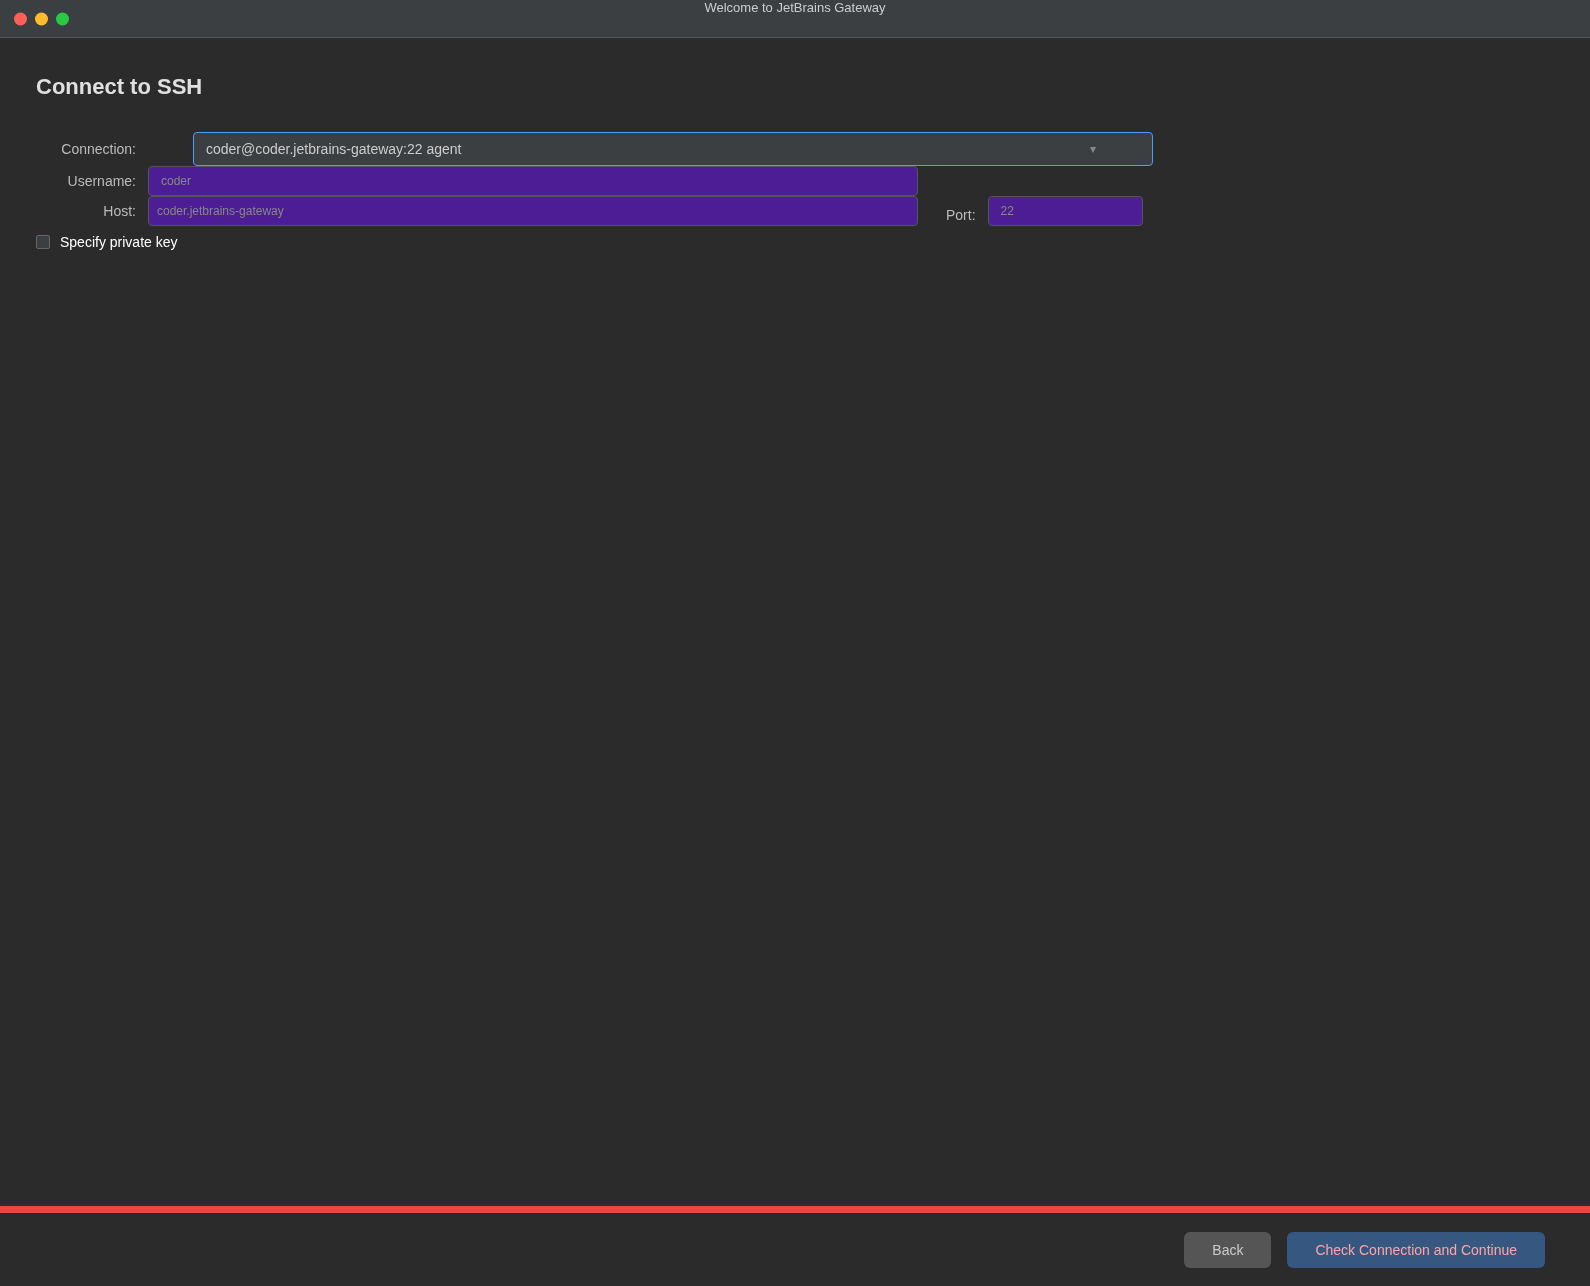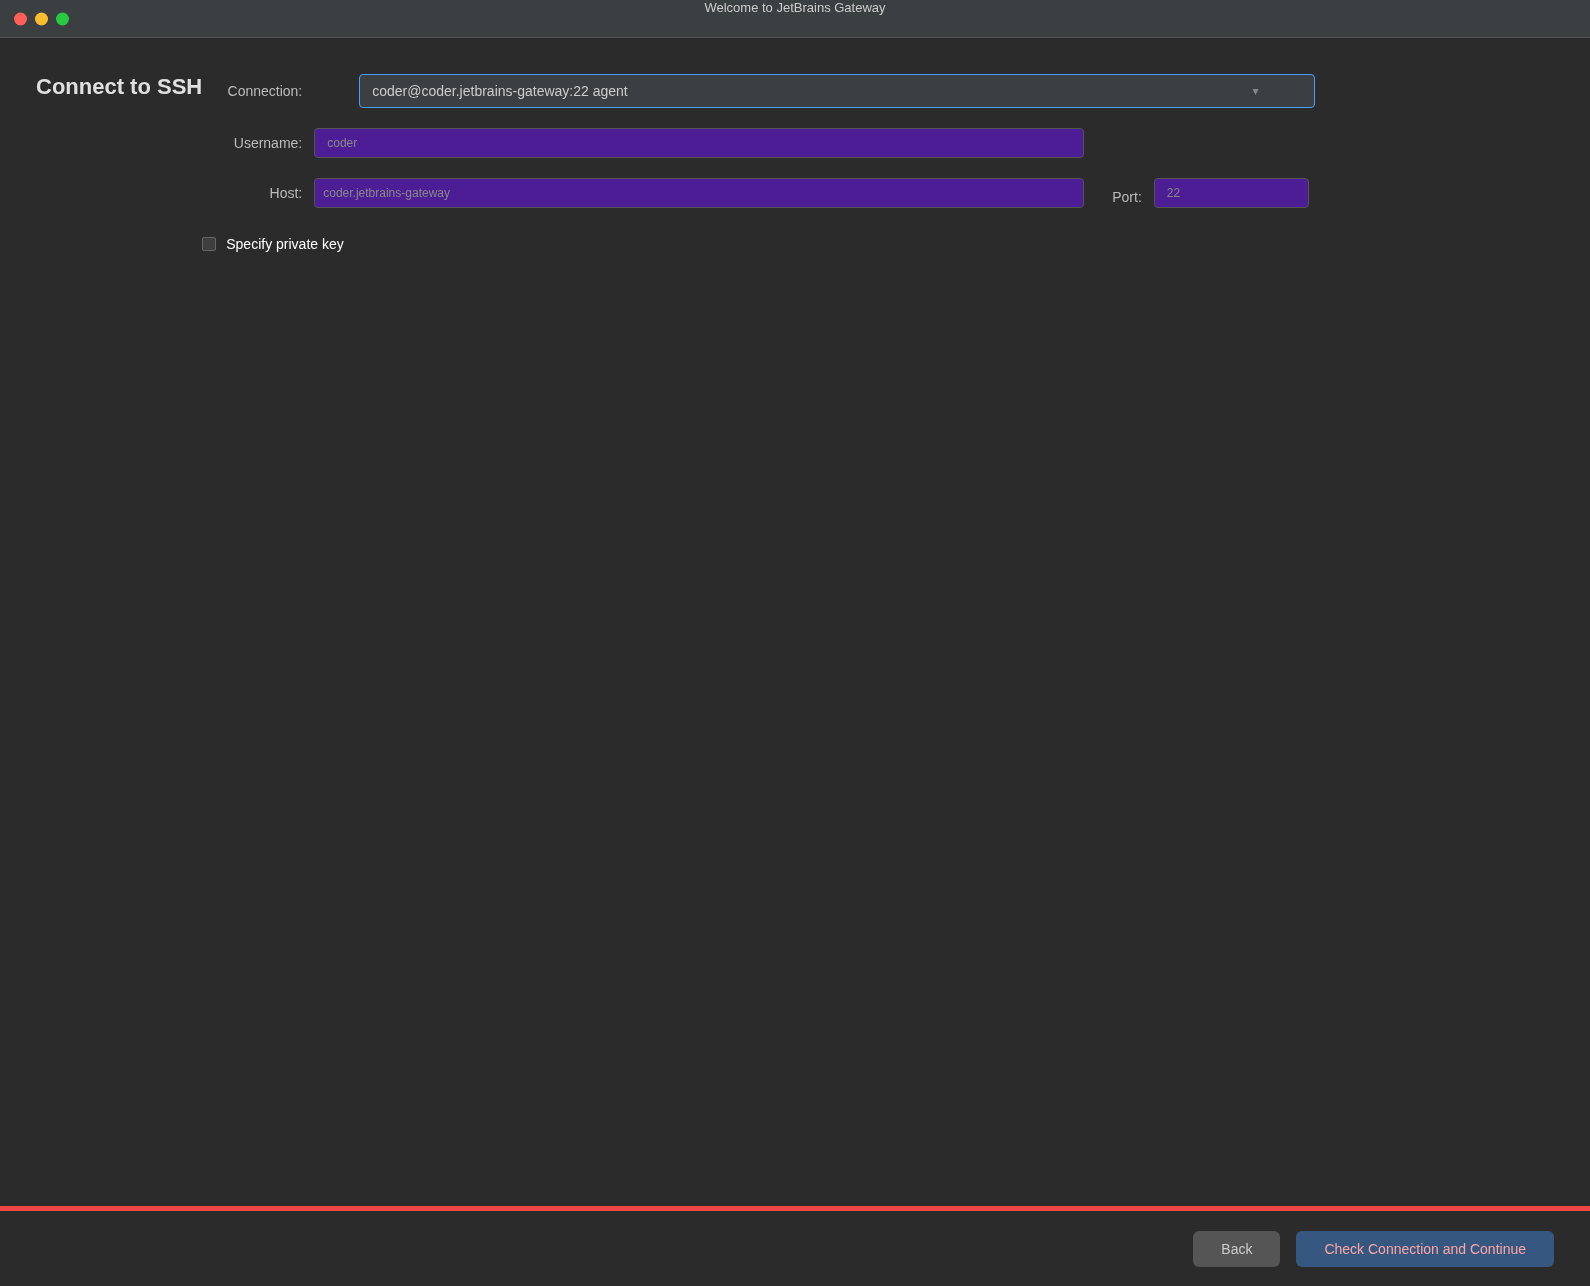--- a/index.html
+++ b/index.html
@@ -55,34 +55,34 @@
       font-size: 13px;
       color: #cccccc;
       font-weight: 500;
     }
 
     
     .main-content {
       flex: 1;
       padding: 36px 36px 0 36px;
       display: flex;
+      flex-direction: column;
     }
 
     .page-title {
       font-size: 22px;
       font-weight: 600;
       color: #e0e0e0;
       margin-bottom: 32px;
     }
 
     
     .form-section {
       display: flex;
       flex-direction: column;
-      gap: 20px;
     }
 
     .form-row {
       display: flex;
       align-items: center;
       gap: 12px;
     }
 
     .form-label {
       font-size: 14px;
@@ -202,23 +202,23 @@
       cursor: pointer;
     }
 
     
     .bottom-bar {
       margin-top: auto;
       height: 80px;
       display: flex;
       align-items: center;
       justify-content: flex-end;
-      padding: 0 36px;
+      padding: 0 45px;
       gap: 16px;
-      border-top: 5px solid #ef4444;
+      border-top: 7px solid #ef4444;
       background: #2b2b2b;
       flex-shrink: 0;
     }
 
     .btn-back {
       background: #555555;
       border: none;
       border-radius: 6px;
       color: #cccccc;
       font-size: 14px;

